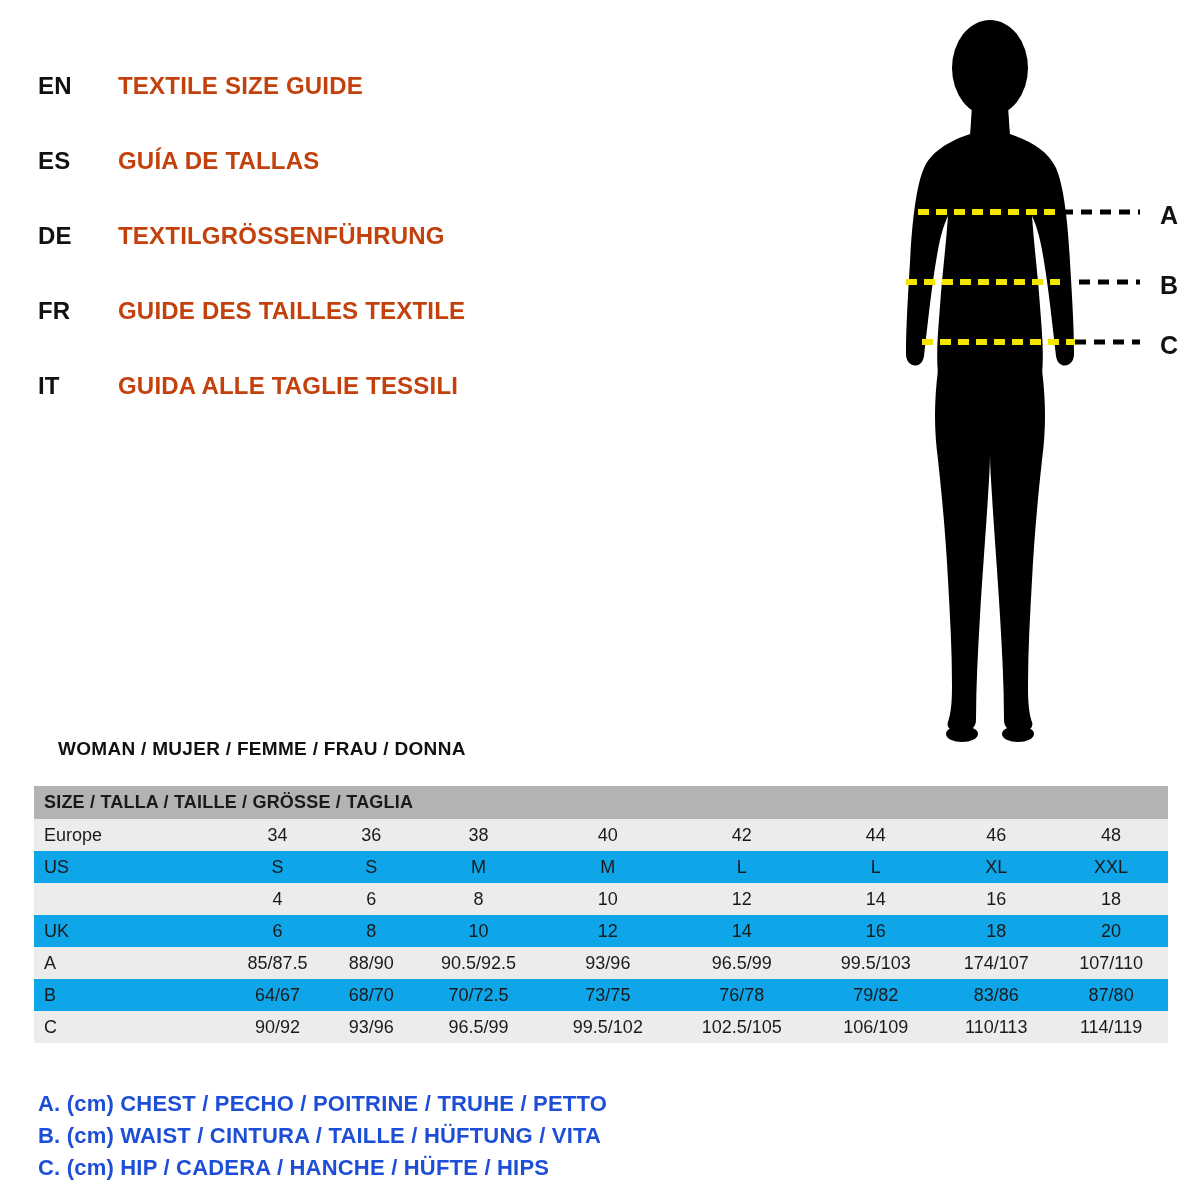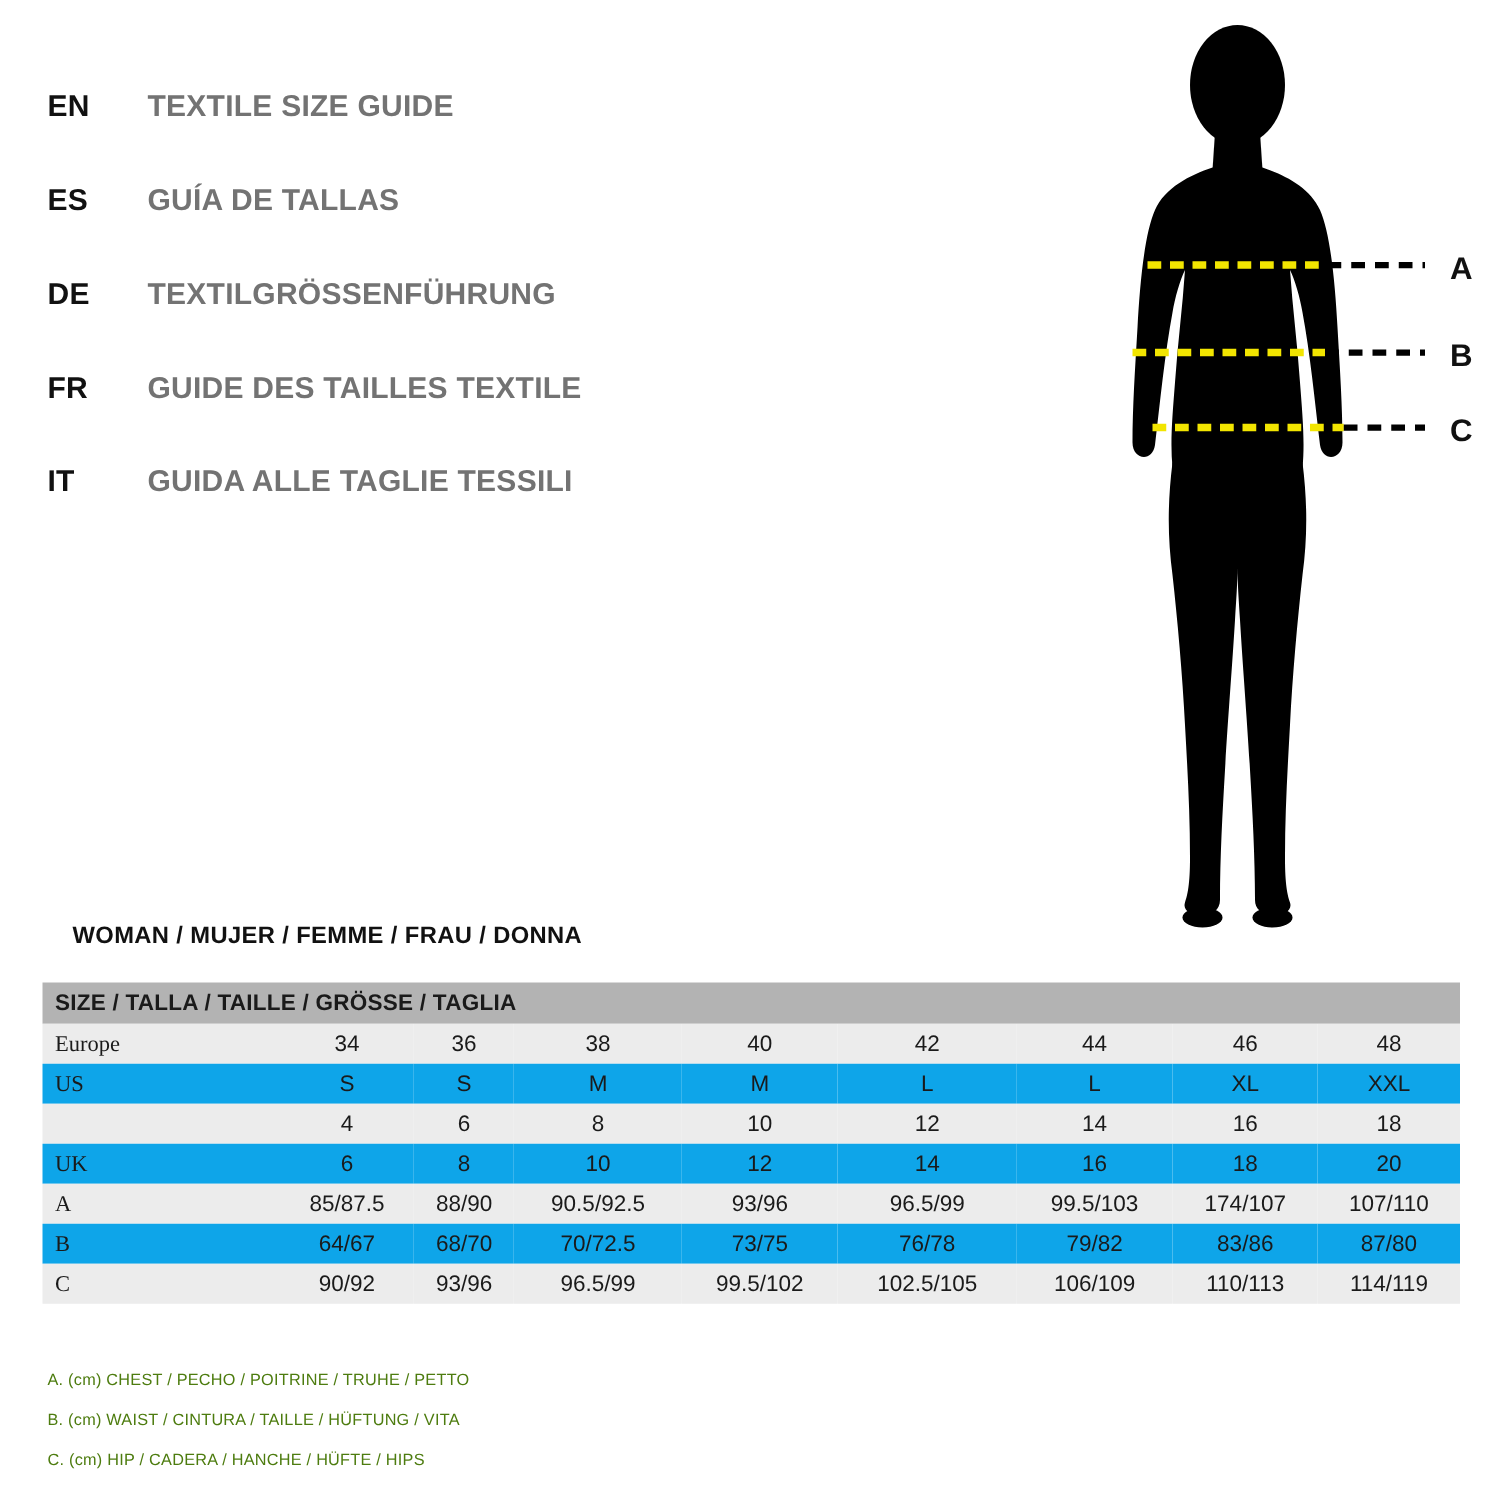--- a/index.html
+++ b/index.html
@@ -33,21 +33,21 @@
     width: 80px;
     font-size: 24px;
     font-weight: bold;
     letter-spacing: 0.2px;
     color: #111;
   }
   .lang-text {
     font-size: 24px;
     font-weight: bold;
     letter-spacing: 0.2px;
-    color: #737373;
+    color: #c2410c;
     white-space: nowrap;
   }
 
   
   .figure-wrap {
     position: absolute;
     left: 860px;
     top: 10px;
     width: 330px;
     height: 740px;
@@ -101,37 +101,36 @@
     font-weight: bold;
     font-size: 18px;
     letter-spacing: 0.2px;
     height: 33px;
     line-height: 33px;
   }
   .row-label {
     text-align: left !important;
     padding-left: 10px !important;
     width: 180px;
-    font-family: Liberation Serif, serif;
   }
   .row-light { background: #ececec; }
   .row-dark  { background: #0ea5e9; }
 
   
   .footnotes {
     position: absolute;
     left: 38px;
     top: 1088px;
     width: 900px;
   }
   .footnote {
-    font-size: 13px;
-    font-weight: normal;
+    font-size: 22px;
+    font-weight: bold;
     letter-spacing: 0.2px;
-    color: #4d7c0f;
+    color: #1d4ed8;
     height: 32px;
     line-height: 32px;
     white-space: nowrap;
   }
 </style>
 </head>
 <body>
 
 <div class="lang-block">
   <div class="lang-row">

